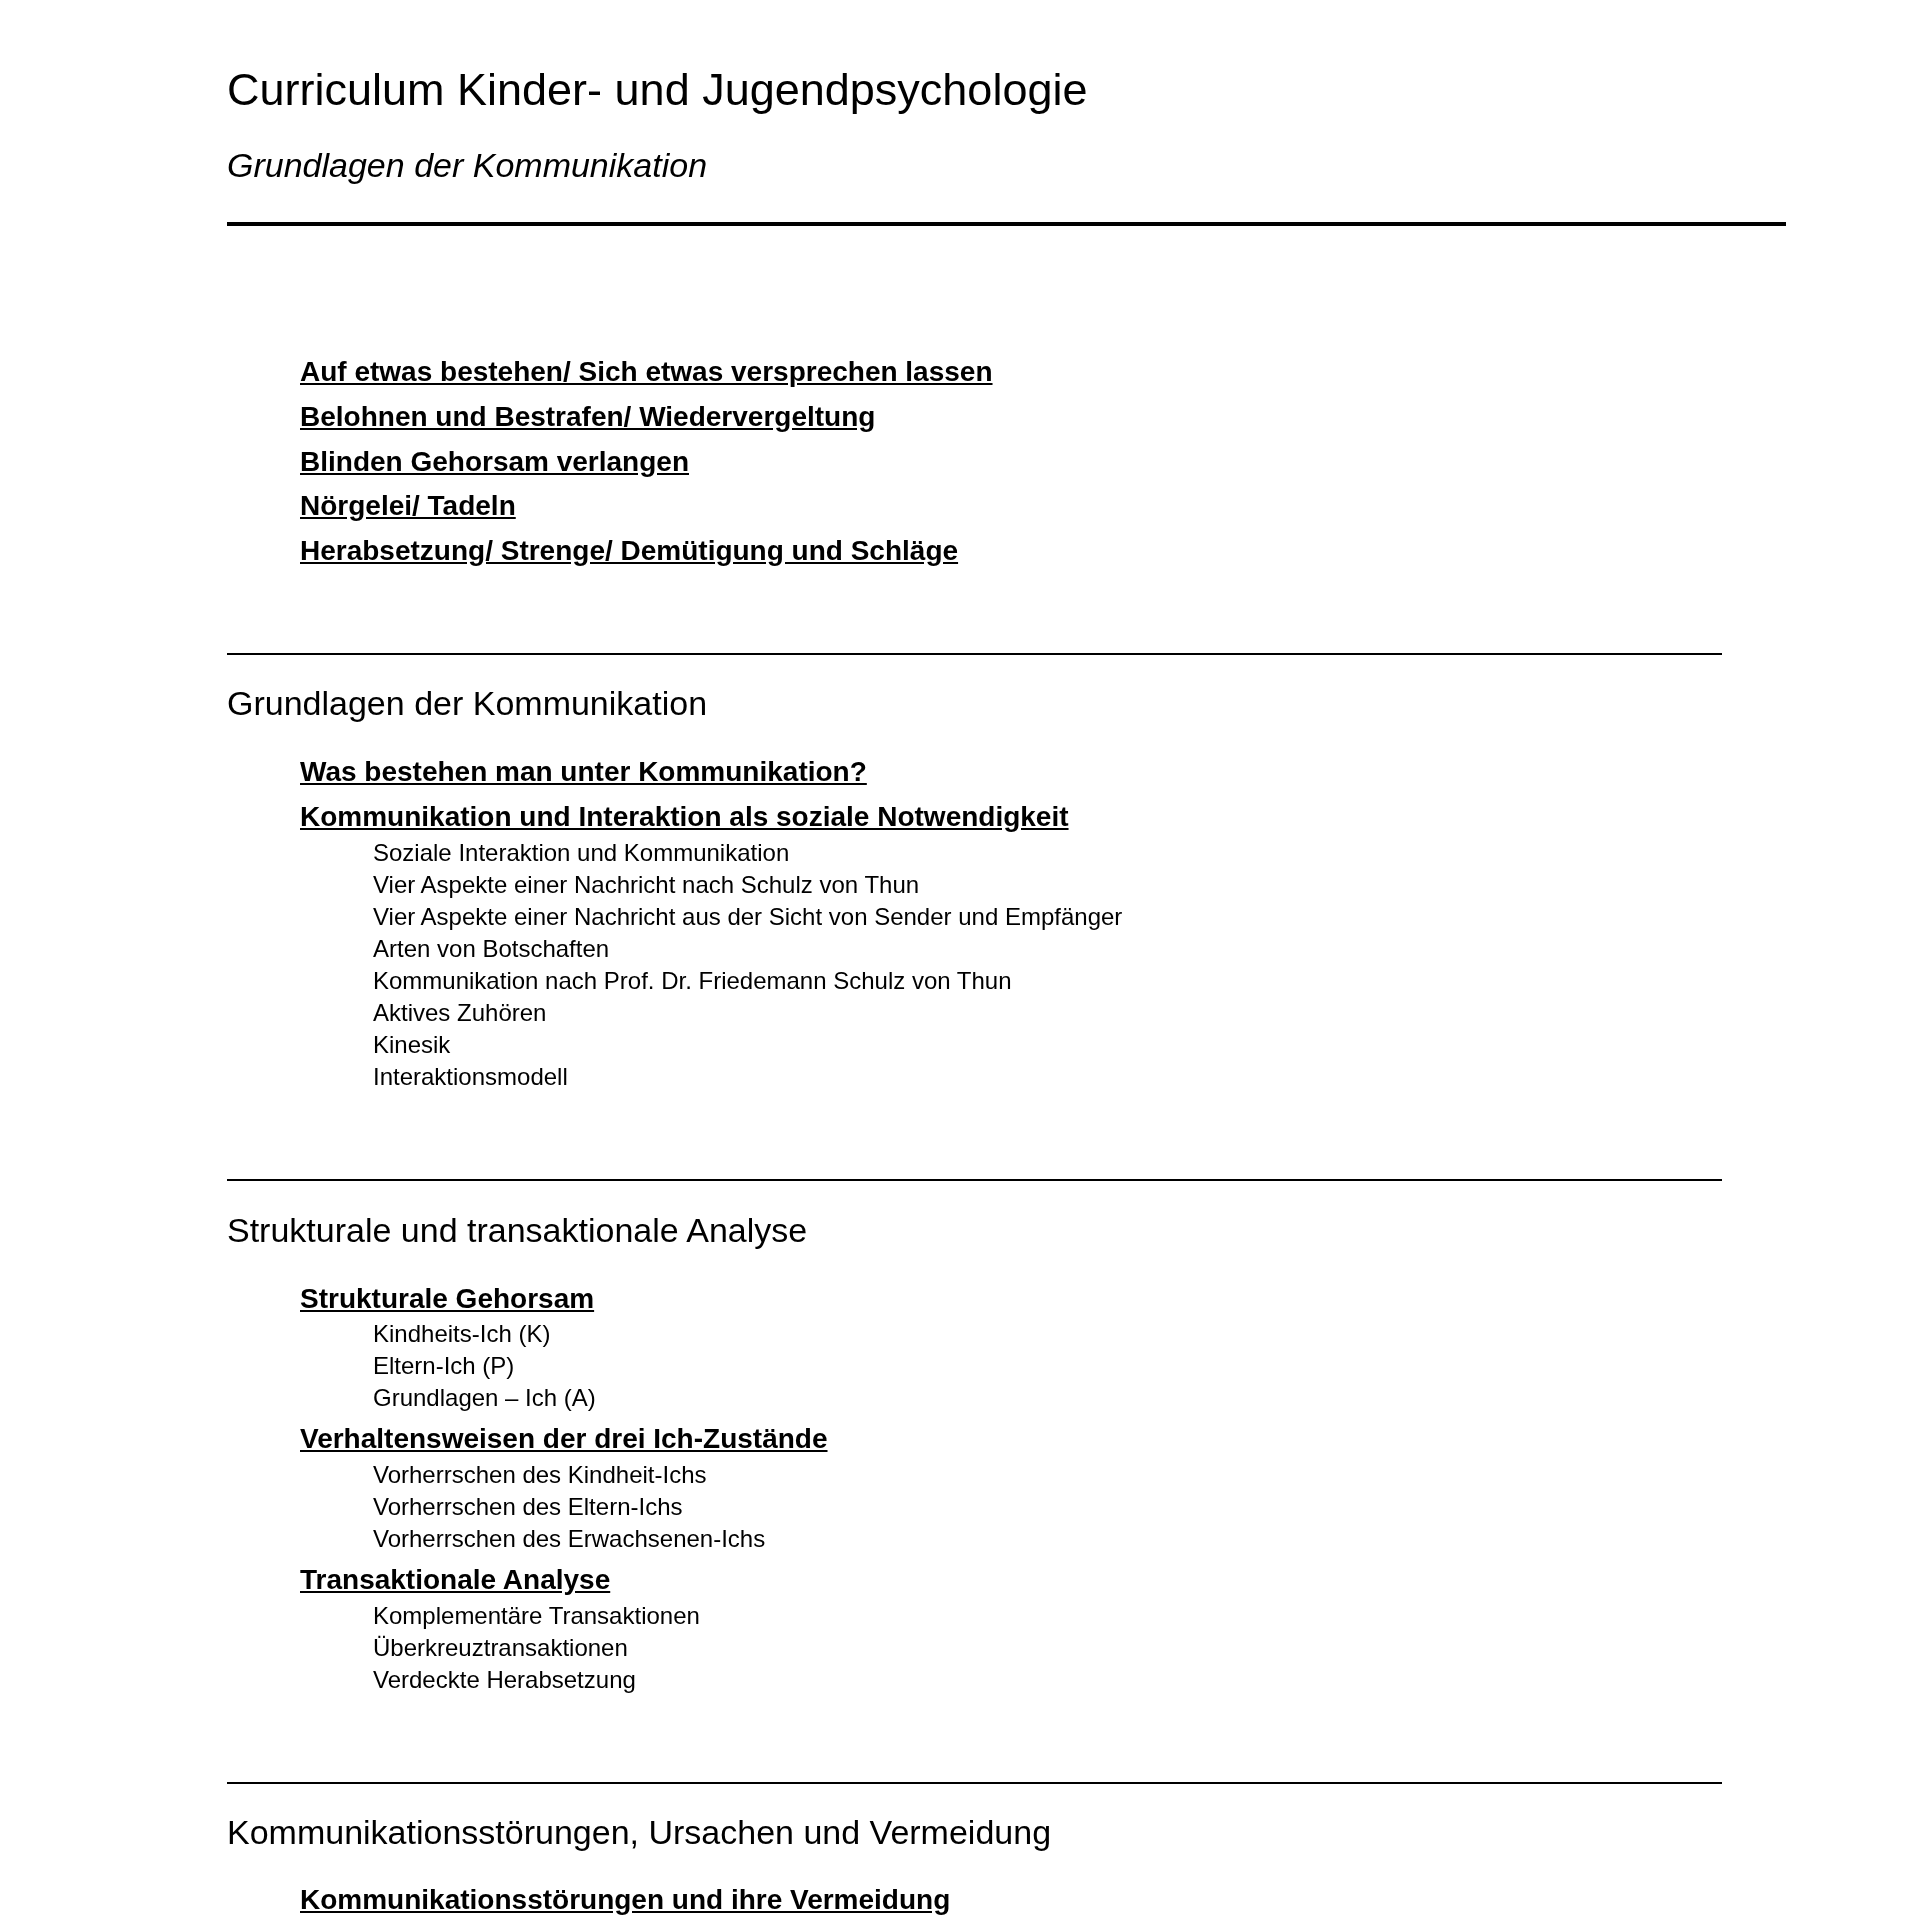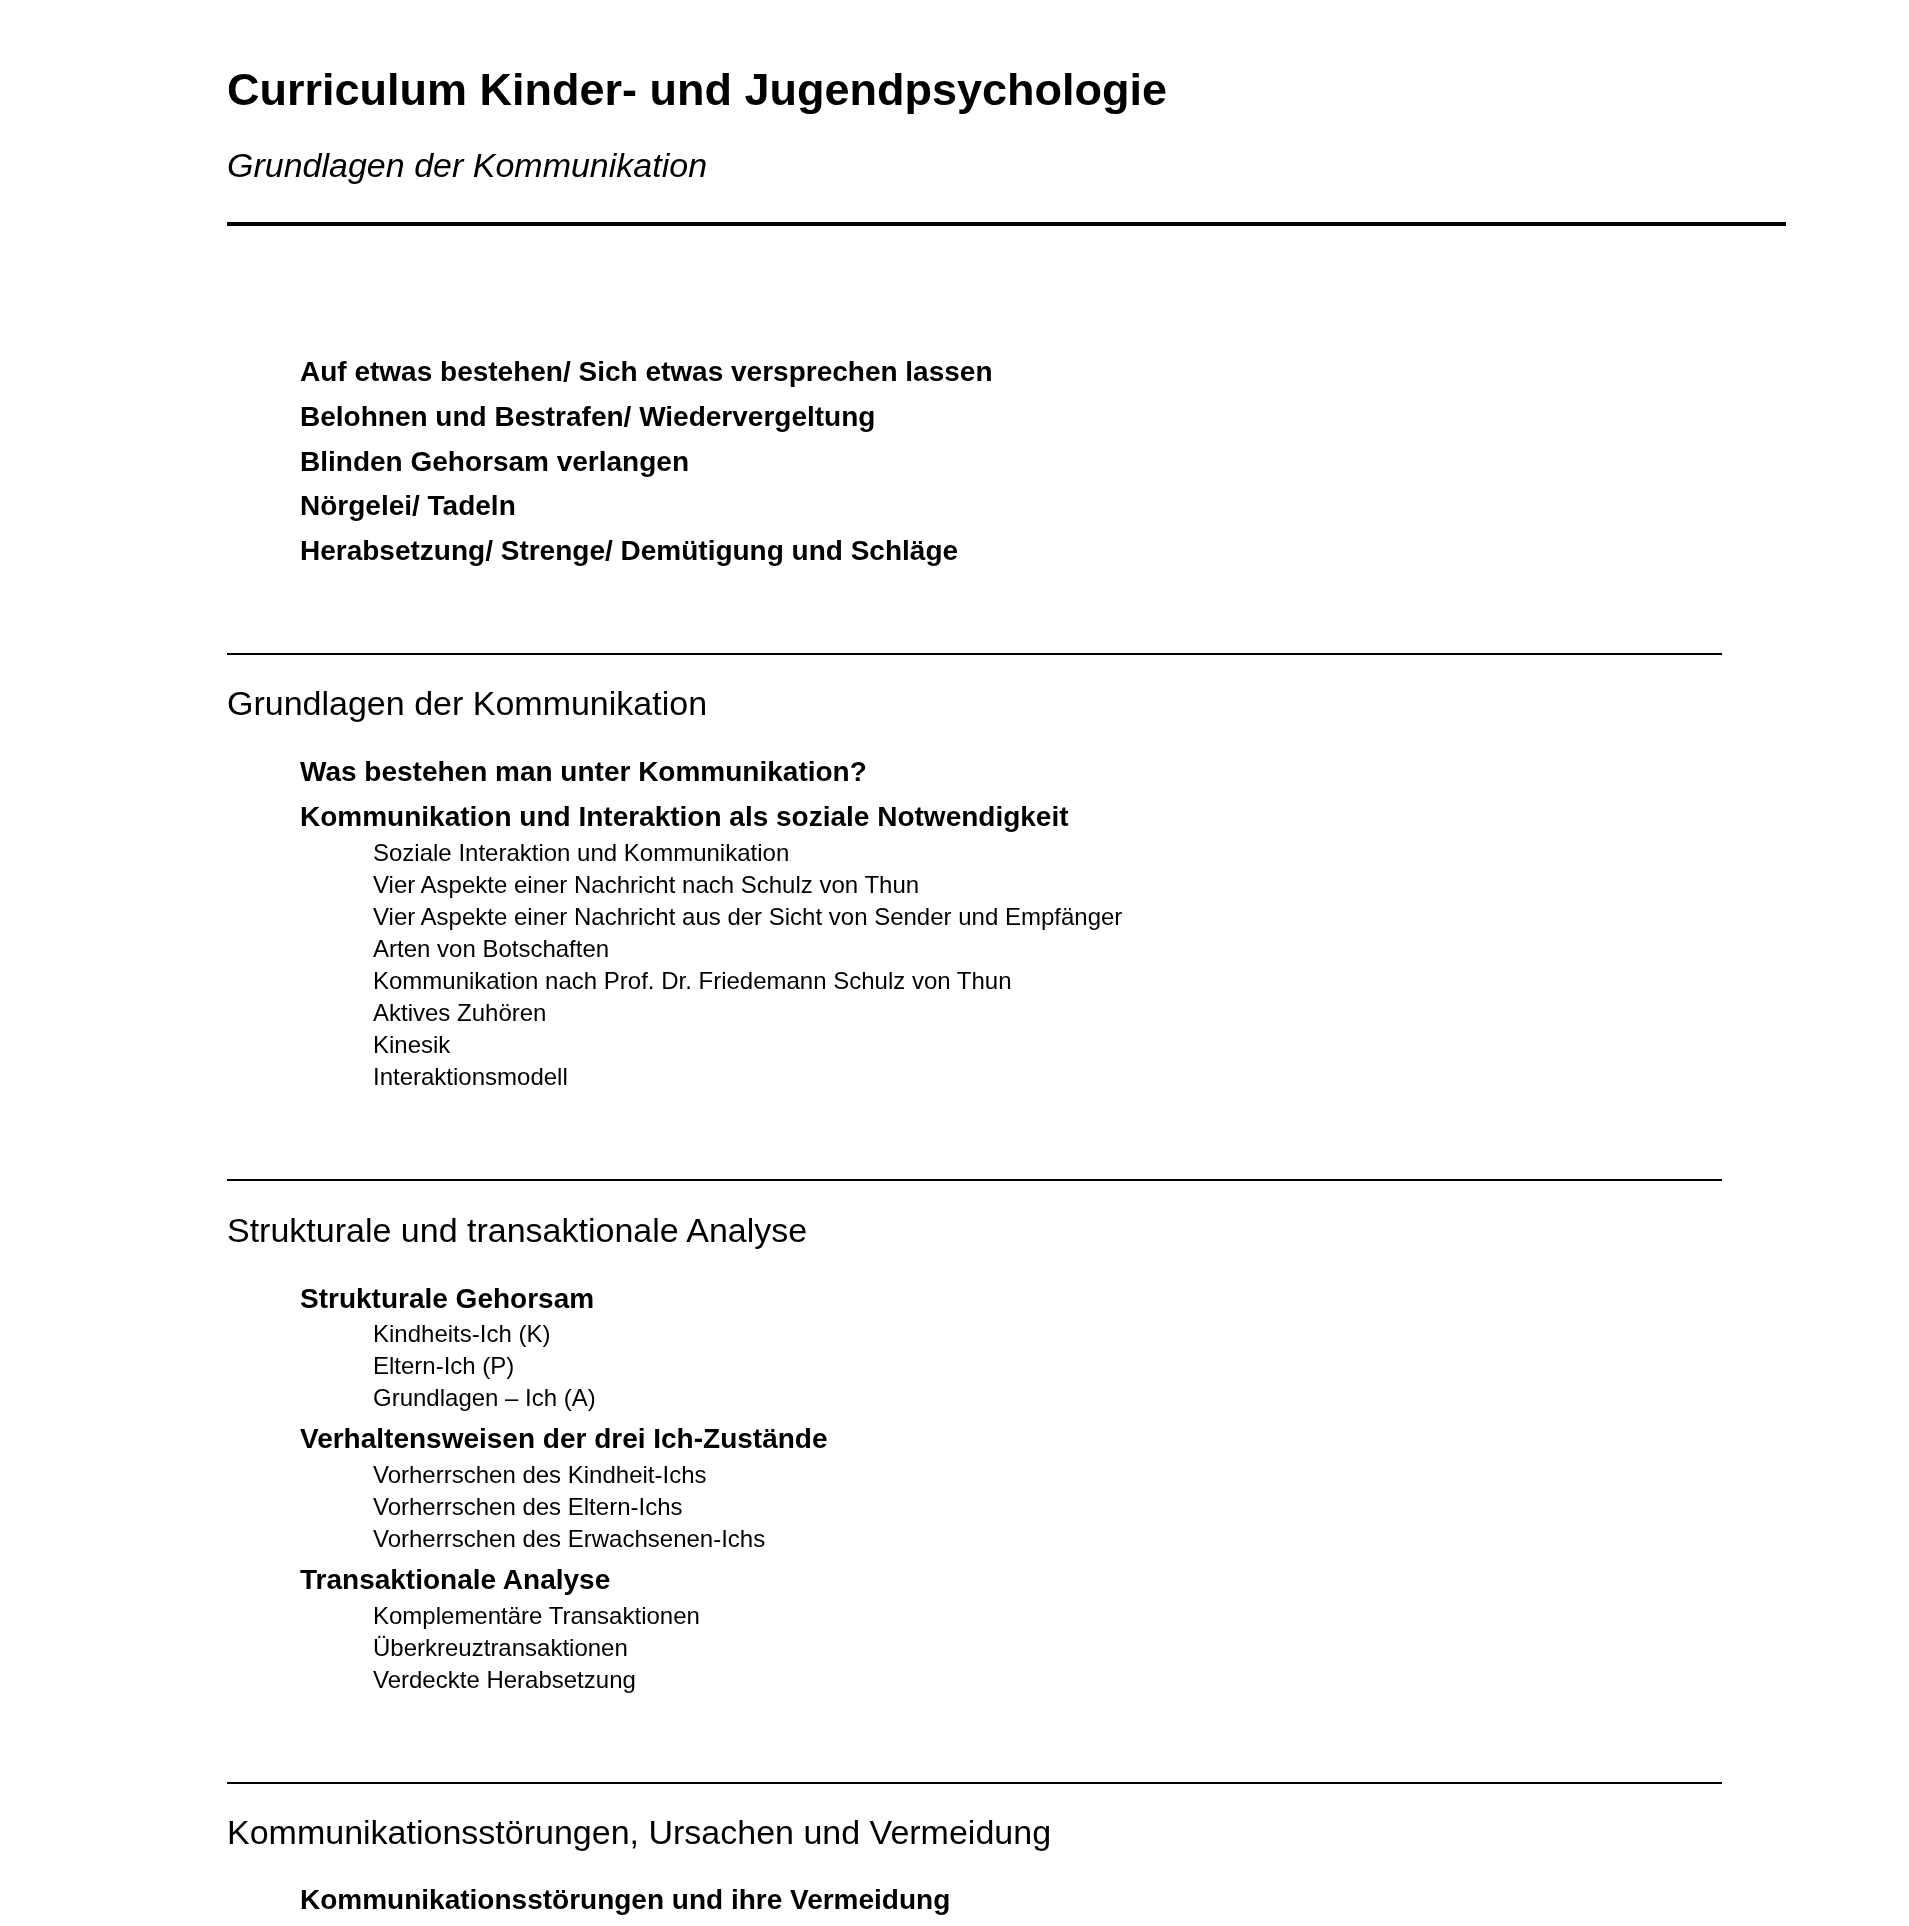--- a/index.html
+++ b/index.html
@@ -1,22 +1,22 @@
 <!DOCTYPE html>
 <html style="font-size:6.2px"><head>
   <meta charset="utf-8">
   <style>
     html, body { margin: 0; padding: 0; background: #ffffff; }
     body { width: 1910px; height: 2703px; position: relative; overflow: hidden; color: #000000; font-family: "Liberation Sans", sans-serif; }
     .abs { position: absolute; white-space: nowrap; }
-    .title { left: 227px; top: 67px; font-size: 45px; font-weight: bold; line-height: 1; }
+    .title { left: 227px; top: 67px; font-size: 45px; font-weight: normal; line-height: 1; }
     .subtitle { left: 227px; top: 148px; font-size: 34px; font-style: italic; line-height: 1; }
     .header-rule { left: 227px; top: 222px; width: 1559px; height: 3.5px; background: #000; }
     .rule { left: 227px; width: 1495px; height: 1.9px; background: #000; }
-    .bold-item { font-size: 28px; font-weight: bold; line-height: 1; }
+    .bold-item { font-size: 28px; font-weight: bold; line-height: 1; text-decoration: underline; }
     .lvl1 { left: 300px; }
     .lvl2 { left: 373px; font-size: 24px; line-height: 1; }
     .section-title { left: 227px; font-size: 34px; line-height: 1; }
   </style>
 </head>
 <body>
 
 <div class="abs title">Curriculum Kinder- und Jugendpsychologie</div>
 <div class="abs subtitle">Grundlagen der Kommunikation</div>
 <div class="abs header-rule"></div>

